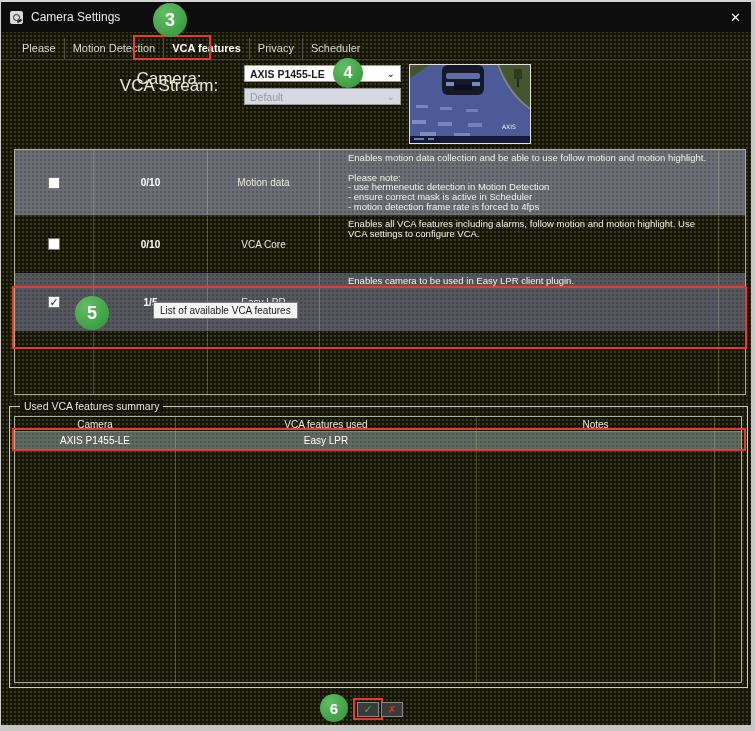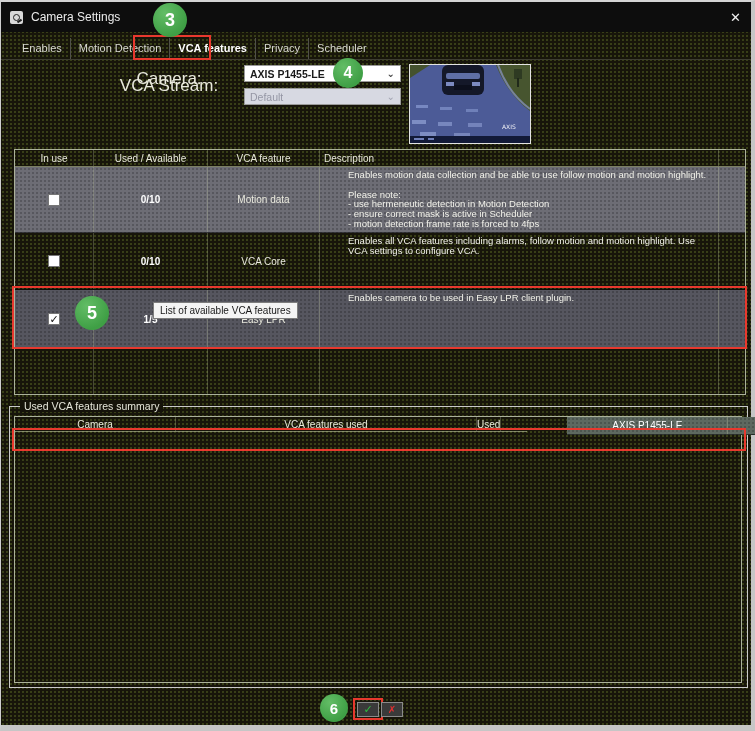--- a/index.html
+++ b/index.html
@@ -76,21 +76,21 @@
   
   .redrect{position:absolute;border:2px solid #e8392e;box-sizing:border-box;z-index:20;pointer-events:none;}
   
   .tooltip{
     position:absolute;left:152px;top:300px;z-index:25;background:#f4f4f4;border:1px solid #7d7d7d;
     color:#1a1a1a;font-size:10px;padding:2px 6px;white-space:nowrap;
   }
   
   .fieldset{position:absolute;left:8px;top:404px;width:739px;height:282px;box-sizing:border-box;border:1px solid #c9c9c9;}
   .legend{position:absolute;left:10px;top:-7px;background:#15130a;color:#e6e6da;font-size:10.5px;padding:0 4px;white-space:nowrap;text-align:center;}
-  .stable{position:absolute;left:4px;top:9px;right:5px;bottom:4px;border:1px solid #abb19b;display:flex;flex-direction:row;box-sizing:border-box;gap:40px;}
+  .stable{position:absolute;left:4px;top:9px;right:5px;bottom:4px;border:1px solid #abb19b;display:flex;flex-direction:column;box-sizing:border-box;}
   .shead{height:15px;border-bottom:1px solid rgba(205,215,175,.55);}
   .srow{height:18px;border-bottom:1px solid rgba(0,0,0,.5);}
   .sempty{flex:1;}
   .s1{width:161px;display:flex;align-items:center;justify-content:center;}
   .s2{width:301px;display:flex;align-items:center;justify-content:center;}
   .s3{flex:1;display:flex;align-items:center;justify-content:center;}
   .s4{width:26px;}
   .bg-green{background-color:#5e6960;background-image:radial-gradient(circle, rgba(0,0,0,.18) 0.8px, transparent 1.2px);background-size:4px 4px;}
   .scell-text{color:#ffffff;font-size:10px;}
   
@@ -104,21 +104,21 @@
 
 <div class="window">
 
   <div class="titlebar">
     <span class="title-icon"></span>
     <span class="title-text">Camera Settings</span>
     <span class="close-x">✕</span>
   </div>
 
   <div class="tabbar">
-    <div class="tab">Enables</div>
+    <div class="tab">Please</div>
     <div class="tab">Motion Detection</div>
     <div class="tab active">VCA features</div>
     <div class="tab">Privacy</div>
     <div class="tab">Scheduler</div>
   </div>
   <div class="tab-underline"></div>
   <div class="redrect" style="left:132px;top:33px;width:78px;height:25px;"></div>
 
   <div class="flabel" style="left:108px;top:67px;">Camera:</div>
   <div class="combo enabled" style="left:243px;top:63px;">
@@ -155,27 +155,20 @@
       <rect x="10" y="67" width="16" height="4" fill="#93a2d4" opacity="0.7"></rect>
       <rect x="44" y="68" width="16" height="4" fill="#93a2d4" opacity="0.6"></rect>
       <text x="92" y="64" font-size="6" fill="#ffffff" opacity="0.9" font-family="DejaVu Sans, sans-serif">AXIS</text>
       <rect x="0" y="71" width="120" height="7" fill="#121a38"></rect>
       <rect x="4" y="73" width="10" height="2" fill="#6f7fb8"></rect>
       <rect x="18" y="73" width="6" height="2" fill="#6f7fb8"></rect>
     </svg>
   </div>
 
   <div class="ftable">
-    <div class="frow fhead">
-      <div class="cell c1 hcell">In use</div>
-      <div class="cell c2 hcell">Used / Available</div>
-      <div class="cell c3 hcell">VCA feature</div>
-      <div class="cell c4 hcell left">Description</div>
-      <div class="cell c5"></div>
-    </div>
     <div class="frow r1 bg-gray1">
       <div class="cell c1">
           <span class="checkbox"></span>
         </div>
       <div class="cell c2 val">0/10</div>
       <div class="cell c3 feat">Motion data</div>
       <div class="cell c4 desc">Enables motion data collection and be able to use follow motion and motion highlight.
 
 Please note:
 - use hermeneutic detection in Motion Detection
@@ -213,21 +206,21 @@
   <div class="redrect" style="left:11px;top:284px;width:735px;height:63px;"></div>
 
   <div class="tooltip">List of available VCA features</div>
 
   <div class="fieldset">
     <span class="legend">Used VCA features summary</span>
     <div class="stable">
       <div class="frow shead">
         <div class="cell s1 hcell">Camera</div>
         <div class="cell s2 hcell">VCA features used</div>
-        <div class="cell s3 hcell">Used</div>
+        <div class="cell s3 hcell">Notes</div>
         <div class="cell s4"></div>
       </div>
       <div class="frow srow bg-green">
         <div class="cell s1 scell-text">AXIS P1455-LE</div>
         <div class="cell s2 scell-text">Easy LPR</div>
         <div class="cell s3 scell-text"></div>
         <div class="cell s4"></div>
       </div>
       <div class="frow sempty">
         <div class="cell s1"></div>

